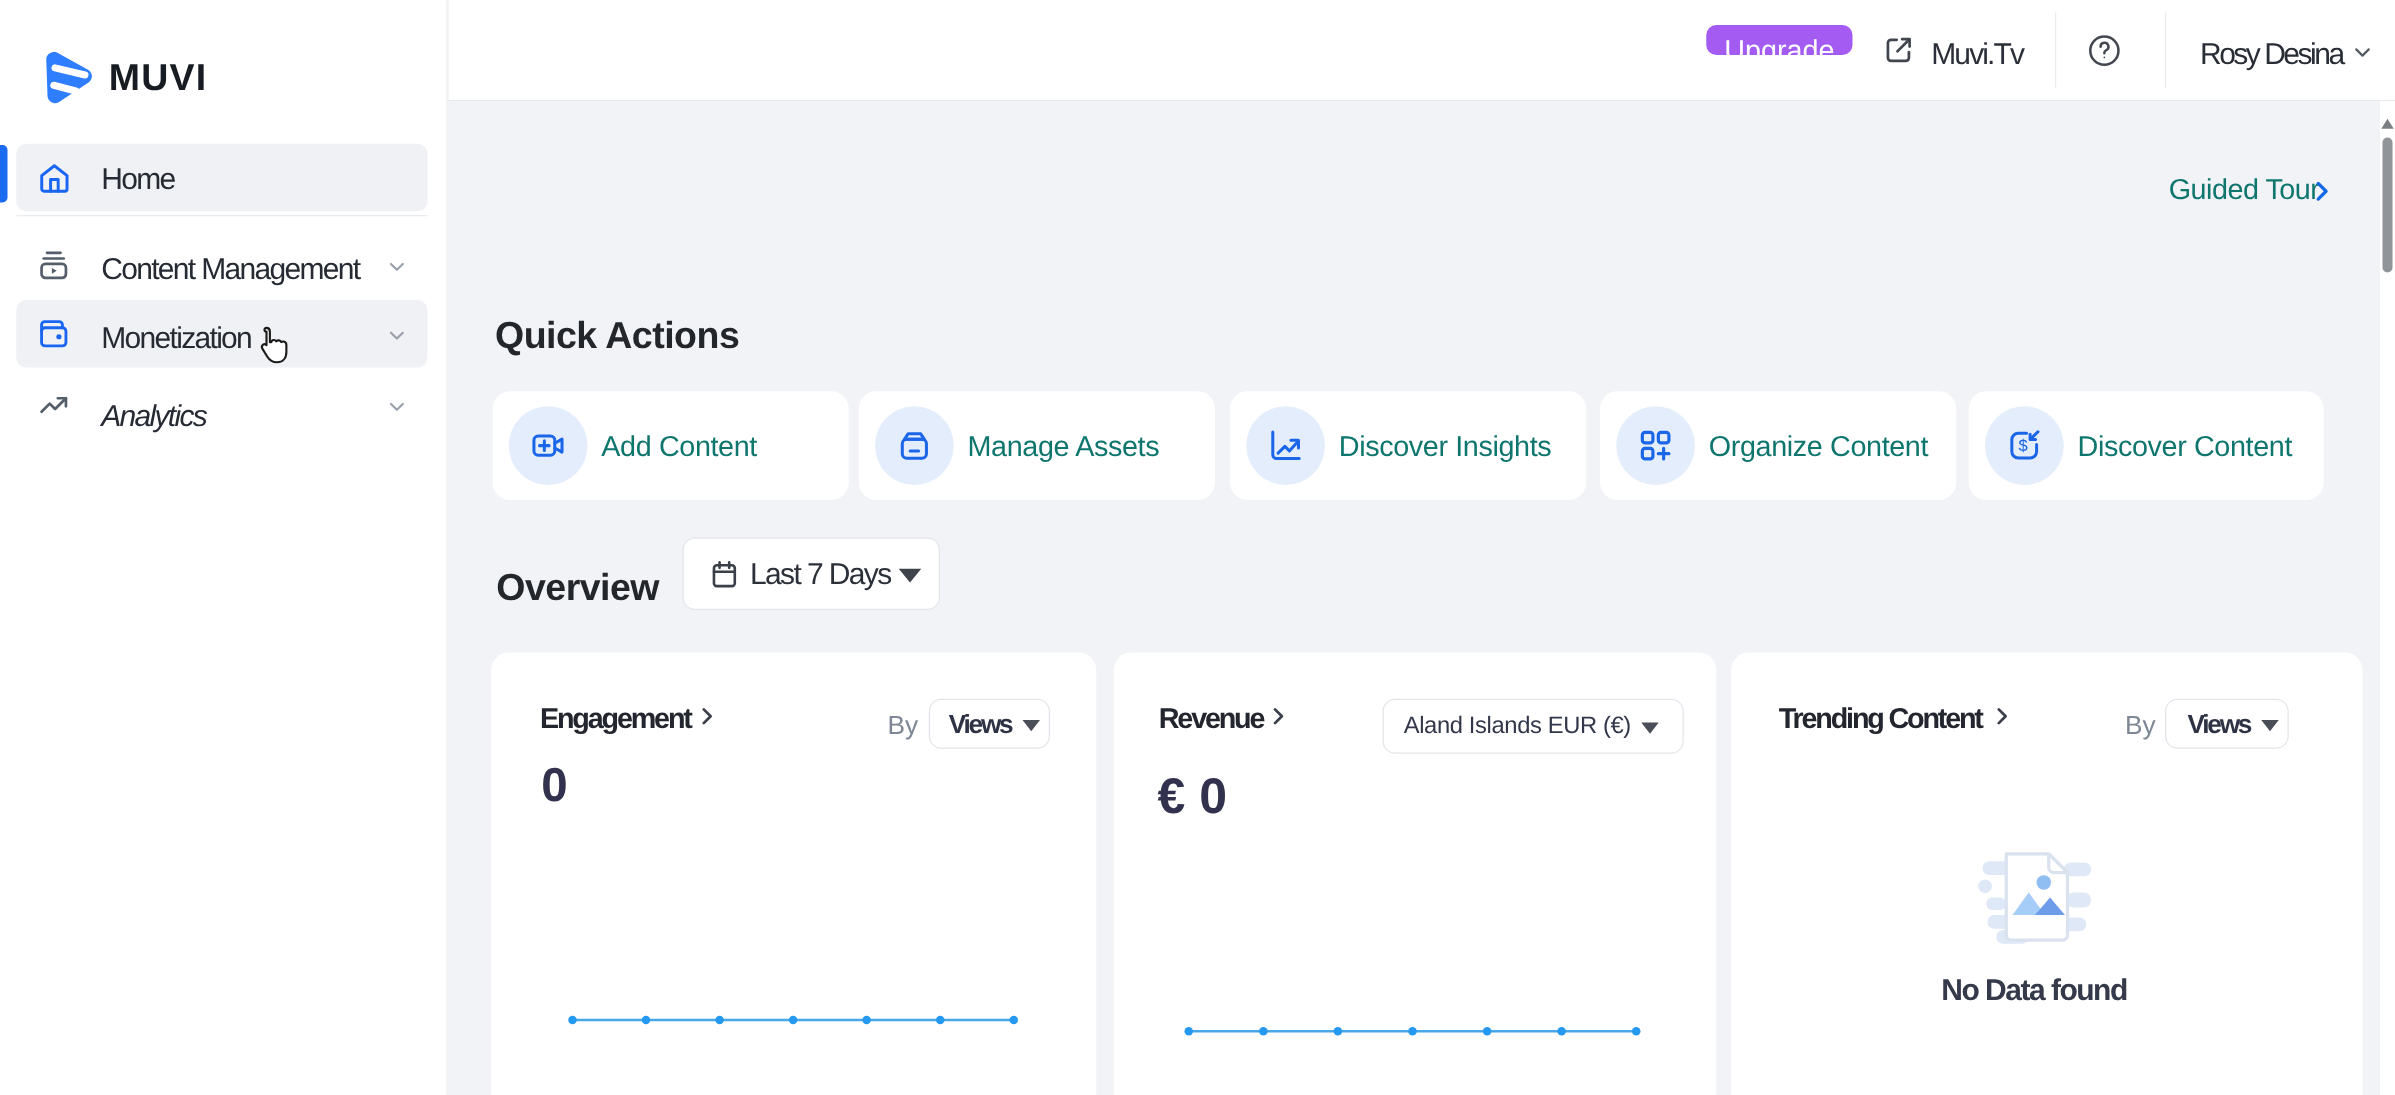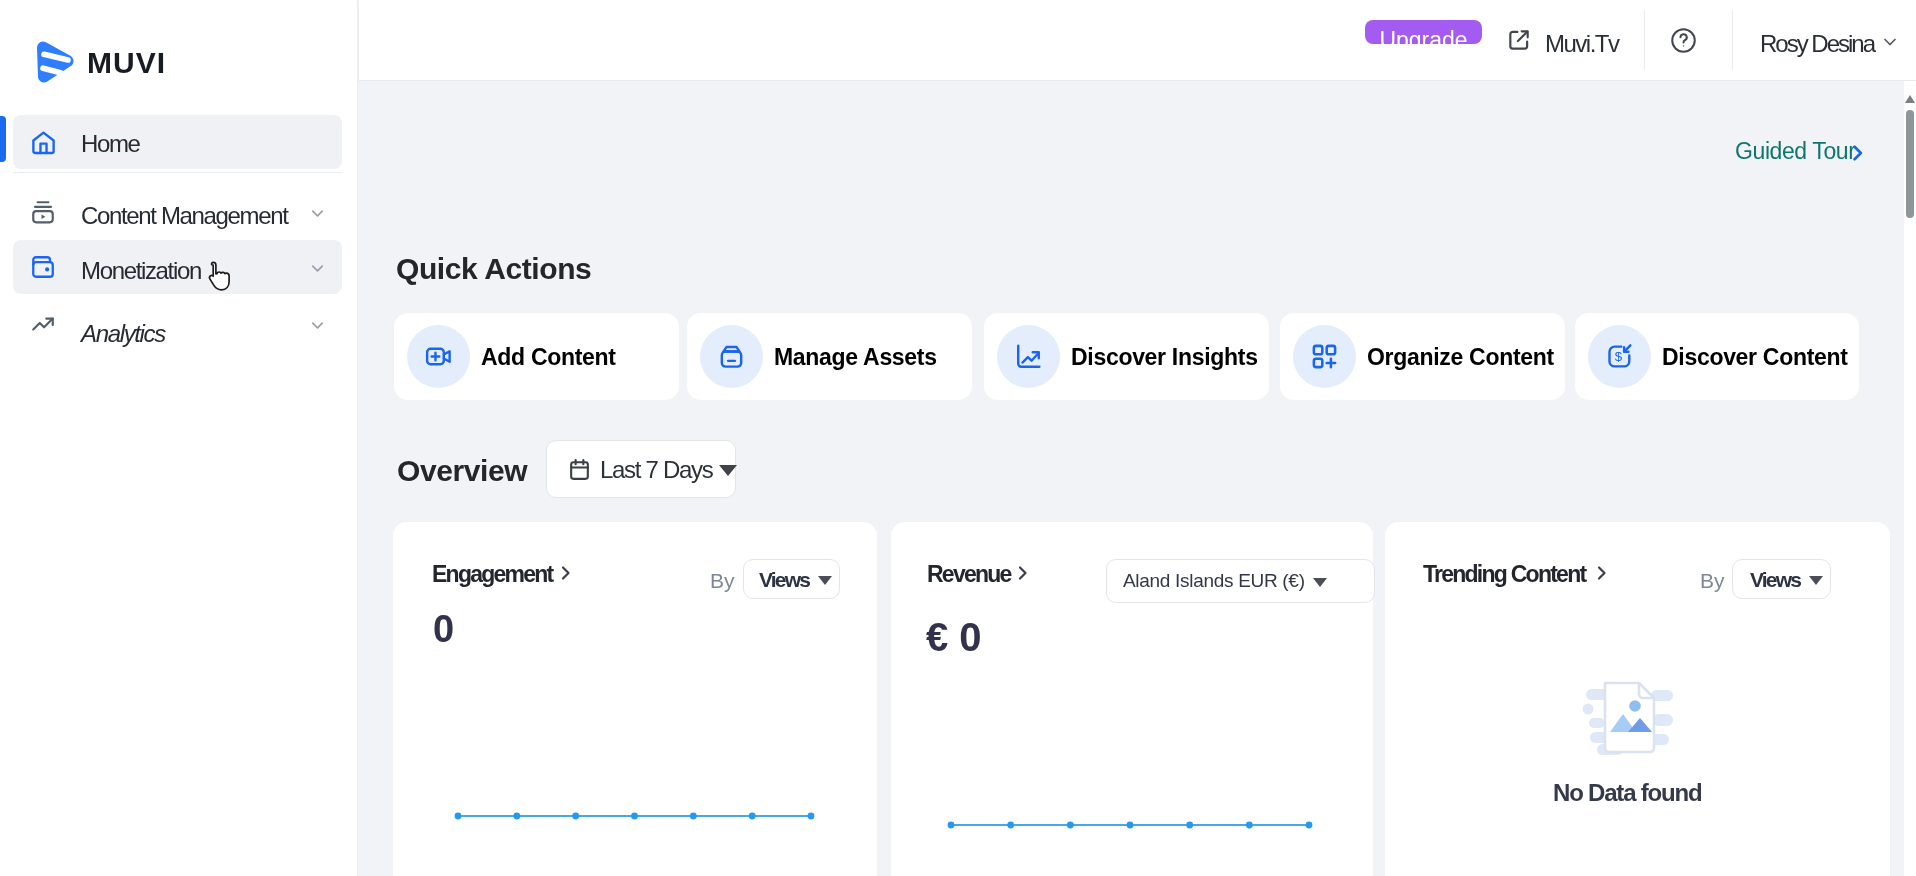--- a/index.html
+++ b/index.html
@@ -6,21 +6,21 @@
 html,body { width:1916px; height:876px; overflow:hidden; font-family:"Liberation Sans", sans-serif; background:#f2f3f6; position:relative; }
 .abs { position:absolute; }
 #sidebar { position:absolute; left:0; top:0; width:358px; height:876px; background:#fff; border-right:1px solid #eef0f2; }
 #navbar { position:absolute; left:359px; top:0; width:1557px; height:81px; background:#fff; border-bottom:1px solid #e8eaed; box-shadow:0 2px 5px rgba(40,50,70,0.04); }
 #main { position:absolute; left:359px; top:81px; width:1557px; height:795px; background:#f2f3f6; }
 .menuitem { position:absolute; left:13px; width:329px; height:54px; border-radius:8px; }
 .menuitem.on { background:#eff1f4; }
 .mlabel { position:absolute; left:81px; font-size:24px; font-weight:500; color:#262b33; letter-spacing:-1.35px; }
 .mchev { position:absolute; left:308px; }
 .card { position:absolute; background:#fff; border-radius:14px; }
-.qtxt { font-size:23px; font-weight:700; color:#000000; letter-spacing:-0.3px; }
+.qtxt { font-size:23px; font-weight:400; color:#0f766e; letter-spacing:-0.3px; }
 .qcirc { position:absolute; left:13px; top:12px; width:63px; height:63px; border-radius:50%; background:#e4edfb; }
 .dropbtn { position:absolute; background:#fff; border:1px solid #e2e5ea; border-radius:10px; }
 .cardtitle { font-size:23px; font-weight:700; color:#23262e; letter-spacing:-1.75px; }
 .bytxt { font-size:21px; color:#7e8795; }
 .viewstxt { font-size:21px; font-weight:700; color:#2d3344; letter-spacing:-1.8px; }
 </style>
 </head>
 <body>
 <div id="sidebar">
 
@@ -151,21 +151,21 @@
     <svg class="abs" style="left:30px;top:29px;" width="29" height="29" viewBox="0 0 24 24" fill="none" stroke="#1b66e8" stroke-width="2" stroke-linecap="round" stroke-linejoin="round">
       <path d="M13.5 3.8 H8 A4.3 4.3 0 0 0 3.7 8.1 v7.8 A4.3 4.3 0 0 0 8 20.2 h7.8 a4.3 4.3 0 0 0 4.3 -4.3 V11.2"></path>
       <path d="M21 2.8 L16 7.8"></path>
       <path d="M15.8 4.4 V8 h3.6"></path>
       <text x="11.2" y="15.8" font-size="11" font-family="Liberation Sans" fill="#1b66e8" stroke="none" text-anchor="middle">$</text>
     </svg>
     <div class="abs qtxt" style="left:87px;top:31px;">Discover Content</div>
   </div>
 
   <div class="abs" style="left:38px;top:373px;font-size:30px;font-weight:700;color:#23262b;letter-spacing:-0.4px;">Overview</div>
-  <div class="dropbtn" style="left:187px;top:359px;width:190px;height:58px;">
+  <div class="dropbtn" style="left:187px;top:349px;width:206px;height:58px;">
     <svg class="abs" style="left:20px;top:16px;" width="25" height="25" viewBox="0 0 24 24" fill="none" stroke="#3a3f48" stroke-width="2" stroke-linecap="round" stroke-linejoin="round">
       <rect x="4" y="5" width="16" height="16" rx="2.2"></rect>
       <path d="M8.3 2.8 V7 M15.7 2.8 V7 M4 10 h16"></path>
     </svg>
     <div class="abs" style="left:53px;top:15px;font-size:24px;font-weight:500;color:#2b3039;letter-spacing:-1.3px;">Last 7 Days</div>
     <div class="abs" style="left:172px;top:24px;width:0;height:0;border-left:9px solid transparent;border-right:9px solid transparent;border-top:11px solid #3f434c;"></div>
   </div>
 
   <div class="card" style="left:34px;top:441px;width:484px;height:354px;border-radius:14px 14px 0 0;">
     <div class="abs cardtitle" style="left:39px;top:39px;">Engagement</div>
@@ -188,21 +188,21 @@
         <circle cx="359.2" cy="15" r="3.4" fill="#2598ef"></circle>
         <circle cx="418" cy="15" r="3.4" fill="#2598ef"></circle>
     </svg>
   </div>
 
   <div class="card" style="left:532px;top:441px;width:482px;height:354px;border-radius:14px 14px 0 0;">
     <div class="abs cardtitle" style="left:36px;top:39px;">Revenue</div>
     <svg class="abs" style="left:127px;top:43px;" width="10" height="16" viewBox="0 0 10 14" fill="none" stroke="#3a3f49" stroke-width="2.2" stroke-linecap="round" stroke-linejoin="round">
         <path d="M2 1.5 l5.5 5.5 -5.5 5.5"></path>
       </svg>
-    <div class="dropbtn" style="left:215px;top:37px;width:269px;height:44px;">
+    <div class="dropbtn" style="left:215px;top:37px;width:241px;height:44px;">
       <div class="abs" style="left:16px;top:10px;font-size:19px;font-weight:500;color:#32374a;letter-spacing:-0.3px;">Aland Islands EUR (€)</div>
       <div class="abs" style="left:206px;top:18px;width:0;height:0;border-left:7px solid transparent;border-right:7px solid transparent;border-top:9px solid #4a4e57;"></div>
     </div>
     <div class="abs" style="left:35px;top:93px;font-size:40px;font-weight:700;color:#32324e;">€ 0</div>
     <svg class="abs" style="left:0;top:288px;" width="482" height="30" viewBox="0 0 482 30">
       <line x1="60" y1="15" x2="418" y2="15" stroke="#47a7e9" stroke-width="2"></line>
       <circle cx="60" cy="15" r="3.4" fill="#2598ef"></circle>
         <circle cx="119.7" cy="15" r="3.4" fill="#2598ef"></circle>
         <circle cx="179.3" cy="15" r="3.4" fill="#2598ef"></circle>
         <circle cx="239" cy="15" r="3.4" fill="#2598ef"></circle>

